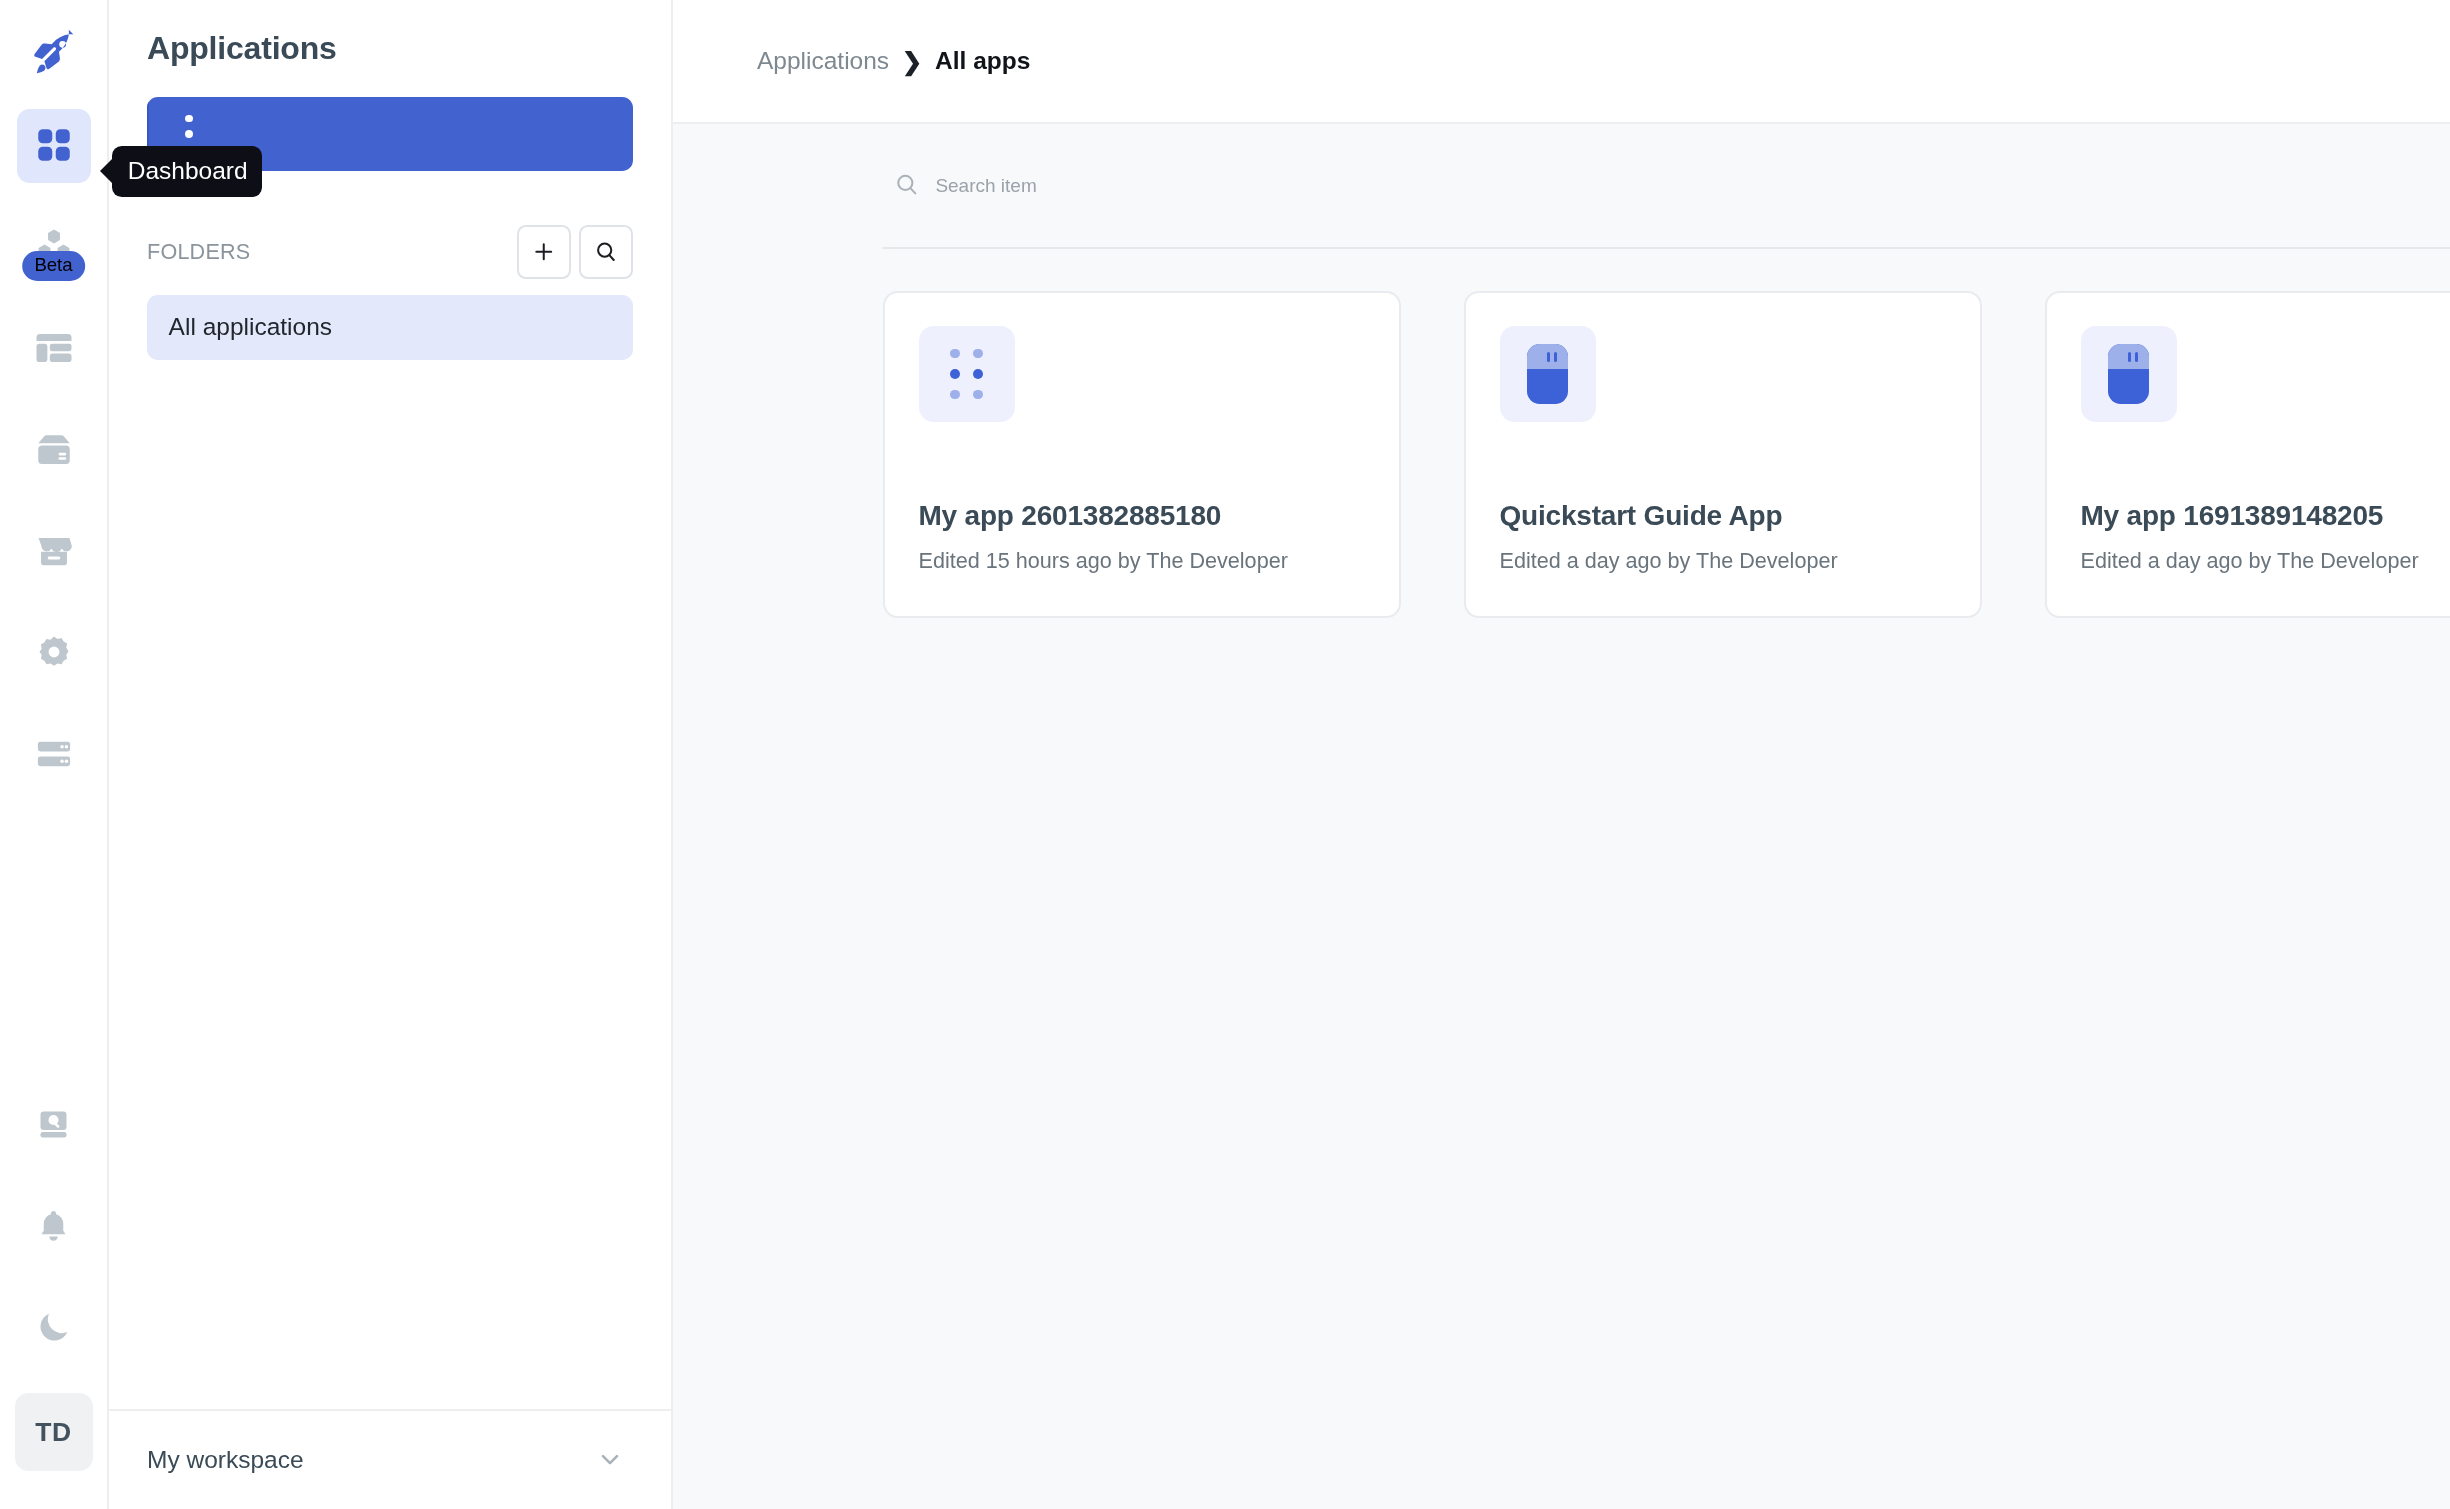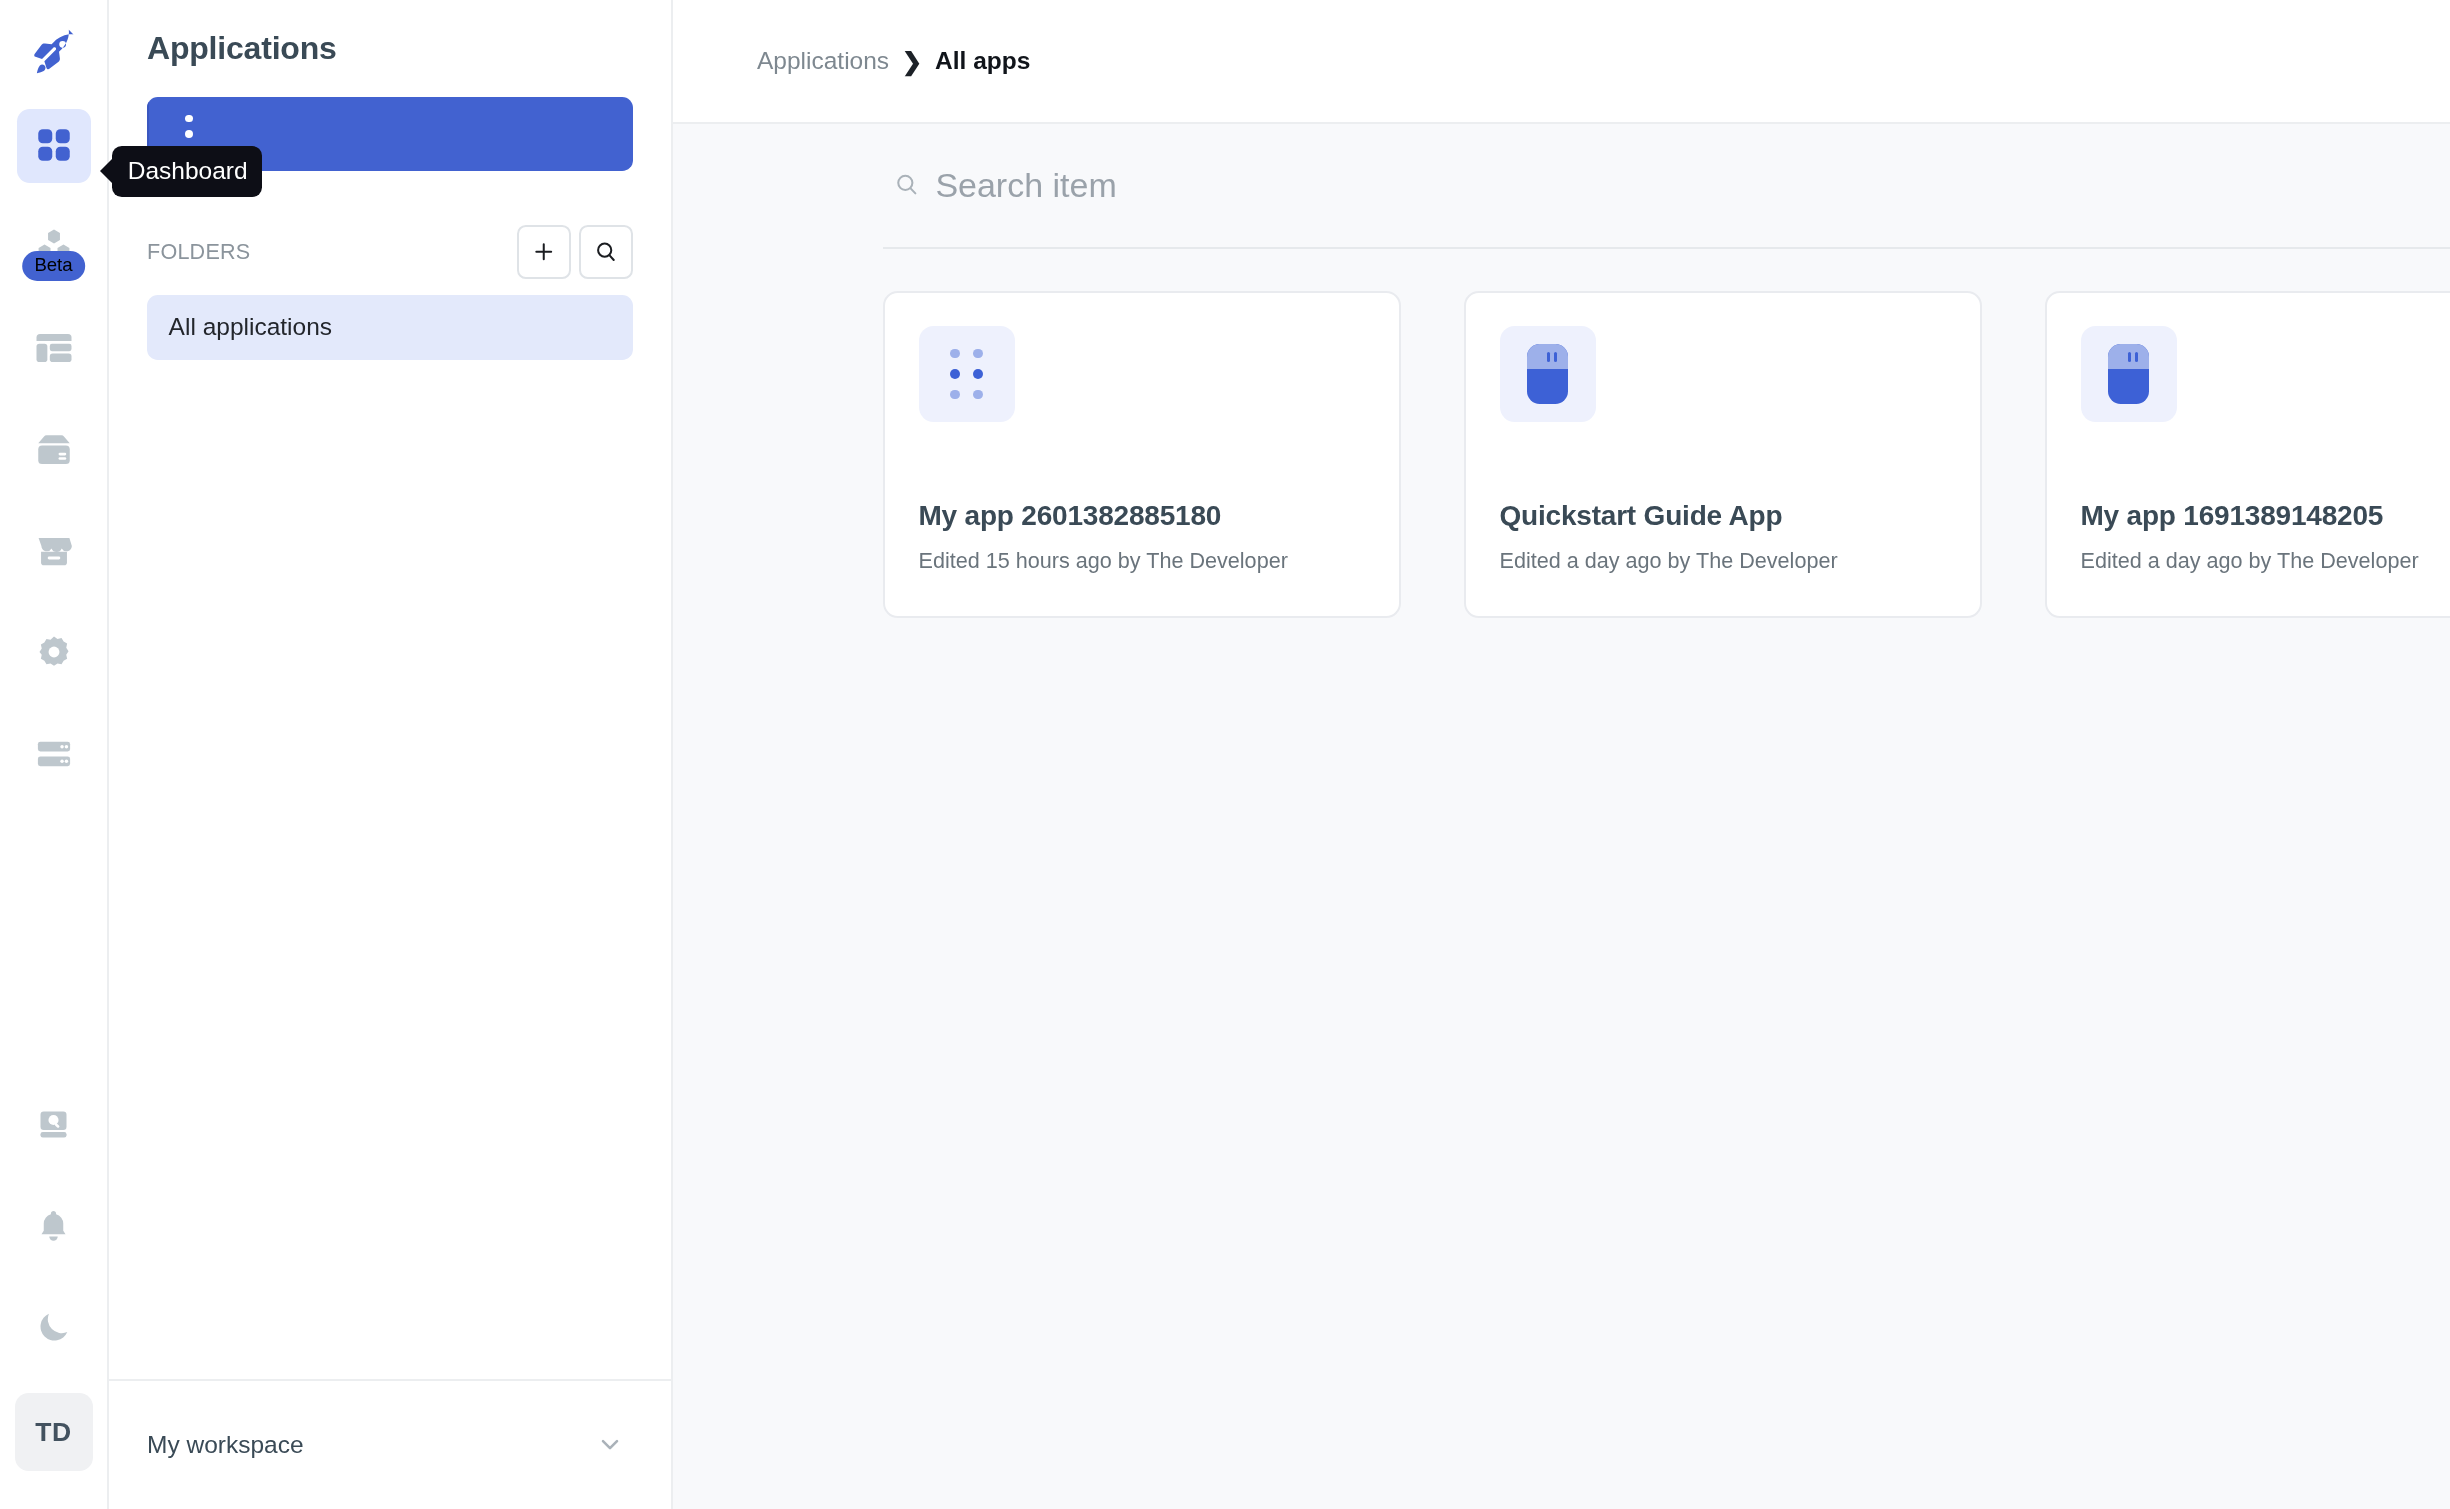--- a/index.html
+++ b/index.html
@@ -101,21 +101,21 @@
     background: #ffffff; display: flex; align-items: center; justify-content: center;
     cursor: pointer; color: #1b1d21;
   }
   .folder-item {
     margin: 15.7px 38px 0 38px; height: 65px; border-radius: 10.8px;
     background: #e3e9fb; display: flex; align-items: center;
     padding-left: 21.6px; font-size: 24.5px; color: #23262c; cursor: pointer; text-align: right;
   }
   .panel-spacer { flex: 1 1 auto; }
   .workspace-bar {
-    height: 130px; border-top: 2px solid #eceef0;
+    height: 100px; border-top: 2px solid #eceef0;
     display: flex; align-items: center; justify-content: space-between;
     padding: 0 47px 0 38px; cursor: pointer;
   }
   .workspace-name { font-size: 24.5px; color: #3a4a56; }
 
   
   .main { flex: 1 1 auto; display: flex; flex-direction: column; min-width: 0; }
   .topbar {
     height: 124px; background: #ffffff; border-bottom: 2px solid #eceef0;
     display: flex; align-items: center; justify-content: space-between;
@@ -131,21 +131,21 @@
     display: flex; flex-direction: column; align-items: center;
     padding-top: 0; overflow: hidden;
   }
   .search-wrap { width: 1730px; margin: 0 auto; }
   .search-row {
     display: flex; align-items: center; gap: 14.7px;
     height: 123px; padding-left: 10.8px;
   }
   .search-input {
     border: none; outline: none; background: transparent;
-    font-size: 34px; color: #000000; width: 784px;
+    font-size: 19px; color: #000000; width: 784px;
     font-family: "Liberation Sans", sans-serif;
   }
   .search-input::placeholder { color: #9aa2aa; }
   .search-divider { height: 2px; background: #e6e9ec; width: 1730px; }
 
   .cards {
     width: 1730px; margin: 0 auto; padding-top: 42px;
     display: flex; gap: 63px;
   }
   .card {

